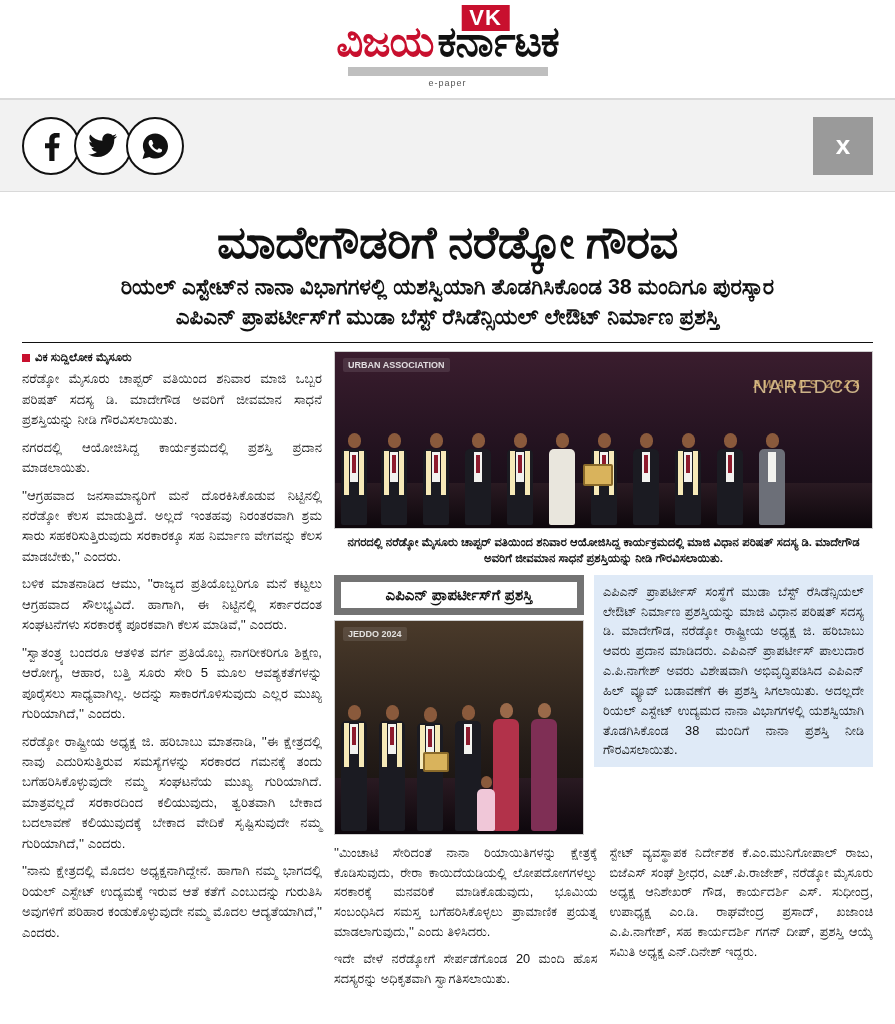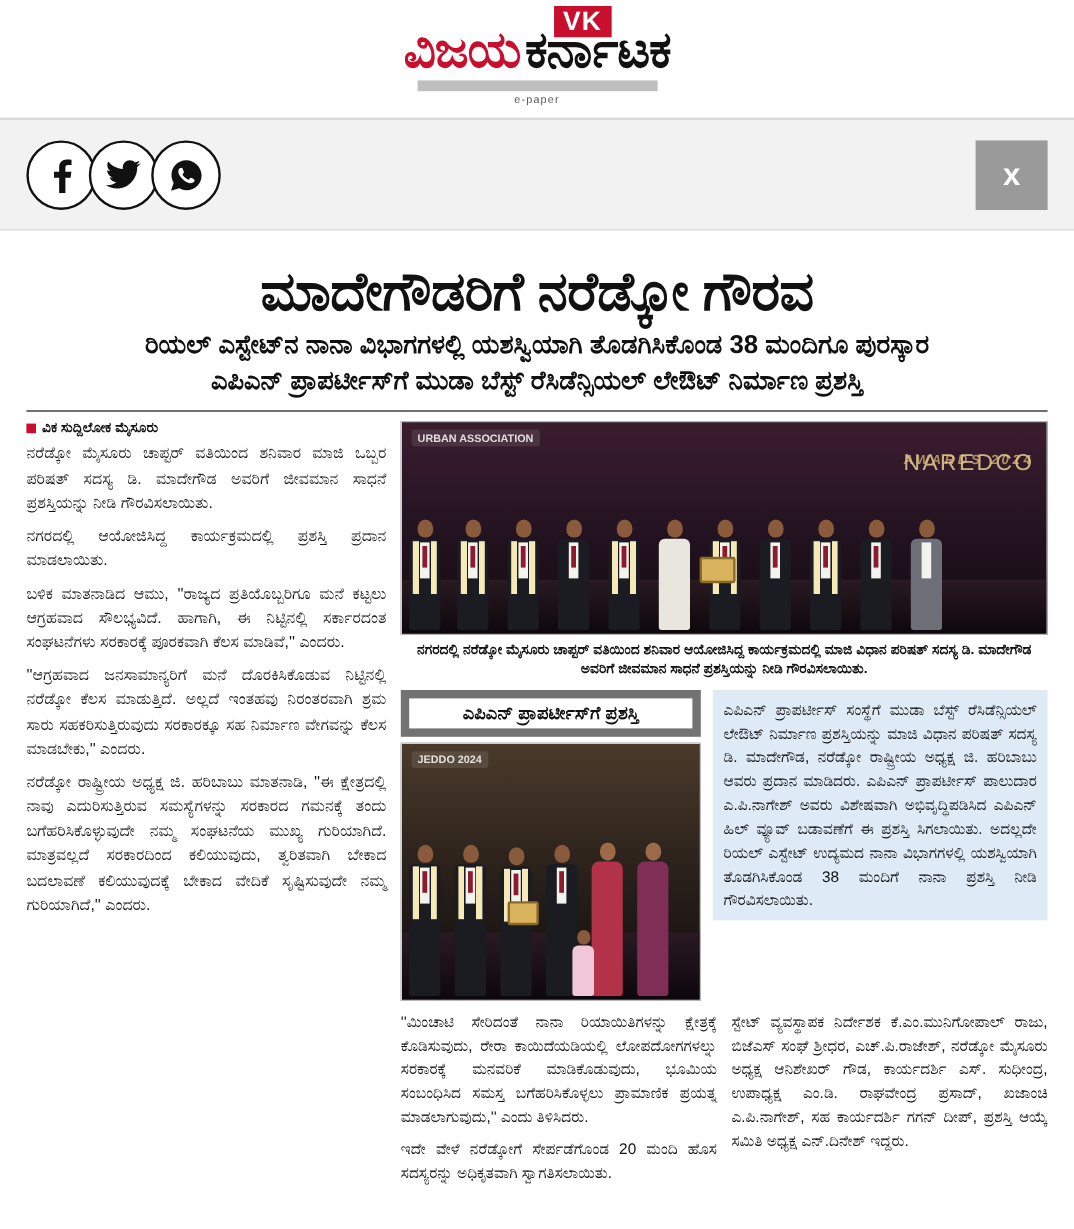--- a/index.html
+++ b/index.html
@@ -367,23 +367,25 @@
   <div class="cols">
 
     <div class="col-left">
       <div class="byline">
         <span class="sq"></span>
         <span>ವಿಕ ಸುದ್ದಿಲೋಕ ಮೈಸೂರು</span>
       </div>
       <div class="body-text">
         <p>ನರೆಡ್ಕೋ ಮೈಸೂರು ಚಾಪ್ಟರ್ ವತಿಯಿಂದ ಶನಿವಾರ ಮಾಜಿ ಒಬ್ಬರ ಪರಿಷತ್ ಸದಸ್ಯ ಡಿ. ಮಾದೇಗೌಡ ಅವರಿಗೆ ಜೀವಮಾನ ಸಾಧನೆ ಪ್ರಶಸ್ತಿಯನ್ನು ನೀಡಿ ಗೌರವಿಸಲಾಯಿತು.</p>
         <p>ನಗರದಲ್ಲಿ ಆಯೋಜಿಸಿದ್ದ ಕಾರ್ಯಕ್ರಮದಲ್ಲಿ ಪ್ರಶಸ್ತಿ ಪ್ರದಾನ ಮಾಡಲಾಯಿತು.</p>
+        <p>''ಆಗ್ರಹವಾದ ಜನಸಾಮಾನ್ಯರಿಗೆ ಮನೆ ದೊರಕಿಸಿಕೊಡುವ ನಿಟ್ಟಿನಲ್ಲಿ ನರೆಡ್ಕೋ ಕೆಲಸ ಮಾಡುತ್ತಿದೆ. ಅಲ್ಲದೆ ಇಂತಹವು ನಿರಂತರವಾಗಿ ಶ್ರಮ ಸಾರು ಸಹಕರಿಸುತ್ತಿರುವುದು ಸರಕಾರಕ್ಕೂ ಸಹ ನಿರ್ಮಾಣ ವೇಗವನ್ನು ಕೆಲಸ ಮಾಡಬೇಕು,'' ಎಂದರು.</p>
         <p>ಬಳಿಕ ಮಾತನಾಡಿದ ಆಮು, ''ರಾಜ್ಯದ ಪ್ರತಿಯೊಬ್ಬರಿಗೂ ಮನೆ ಕಟ್ಟಲು ಆಗ್ರಹವಾದ ಸೌಲಭ್ಯವಿದೆ. ಹಾಗಾಗಿ, ಈ ನಿಟ್ಟಿನಲ್ಲಿ ಸರ್ಕಾರದಂತ ಸಂಘಟನೆಗಳು ಸರಕಾರಕ್ಕೆ ಪೂರಕವಾಗಿ ಕೆಲಸ ಮಾಡಿವೆ,'' ಎಂದರು.</p>
-        <p>''ಆಗ್ರಹವಾದ ಜನಸಾಮಾನ್ಯರಿಗೆ ಮನೆ ದೊರಕಿಸಿಕೊಡುವ ನಿಟ್ಟಿನಲ್ಲಿ ನರೆಡ್ಕೋ ಕೆಲಸ ಮಾಡುತ್ತಿದೆ. ಅಲ್ಲದೆ ಇಂತಹವು ನಿರಂತರವಾಗಿ ಶ್ರಮ ಸಾರು ಸಹಕರಿಸುತ್ತಿರುವುದು ಸರಕಾರಕ್ಕೂ ಸಹ ನಿರ್ಮಾಣ ವೇಗವನ್ನು ಕೆಲಸ ಮಾಡಬೇಕು,'' ಎಂದರು.</p>
+        <p>''ಸ್ವಾತಂತ್ರ್ಯ ಬಂದರೂ ಆತಳಿತ ವರ್ಗ ಪ್ರತಿಯೊಬ್ಬ ನಾಗರೀಕರಿಗೂ ಶಿಕ್ಷಣ, ಆರೋಗ್ಯ, ಆಹಾರ, ಬತ್ತಿ ಸೂರು ಸೇರಿ 5 ಮೂಲ ಆವಶ್ಯಕತೆಗಳನ್ನು ಪೂರೈಸಲು ಸಾಧ್ಯವಾಗಿಲ್ಲ. ಅದನ್ನು ಸಾಕಾರಗೊಳಿಸುವುದು ಎಲ್ಲರ ಮುಖ್ಯ ಗುರಿಯಾಗಿದೆ,'' ಎಂದರು.</p>
         <p>ನರೆಡ್ಕೋ ರಾಷ್ಟ್ರೀಯ ಅಧ್ಯಕ್ಷ ಜಿ. ಹರಿಬಾಬು ಮಾತನಾಡಿ, ''ಈ ಕ್ಷೇತ್ರದಲ್ಲಿ ನಾವು ಎದುರಿಸುತ್ತಿರುವ ಸಮಸ್ಯೆಗಳನ್ನು ಸರಕಾರದ ಗಮನಕ್ಕೆ ತಂದು ಬಗೆಹರಿಸಿಕೊಳ್ಳುವುದೇ ನಮ್ಮ ಸಂಘಟನೆಯ ಮುಖ್ಯ ಗುರಿಯಾಗಿದೆ. ಮಾತ್ರವಲ್ಲದೆ ಸರಕಾರದಿಂದ ಕಲಿಯುವುದು, ತ್ವರಿತವಾಗಿ ಬೇಕಾದ ಬದಲಾವಣೆ ಕಲಿಯುವುದಕ್ಕೆ ಬೇಕಾದ ವೇದಿಕೆ ಸೃಷ್ಟಿಸುವುದೇ ನಮ್ಮ ಗುರಿಯಾಗಿದೆ,'' ಎಂದರು.</p>
+        <p>''ನಾನು ಕ್ಷೇತ್ರದಲ್ಲಿ ಮೊದಲ ಅಧ್ಯಕ್ಷನಾಗಿದ್ದೇನೆ. ಹಾಗಾಗಿ ನಮ್ಮ ಭಾಗದಲ್ಲಿ ರಿಯಲ್ ಎಸ್ಟೇಟ್ ಉದ್ಯಮಕ್ಕೆ ಇರುವ ಆತೆ ಕತೆಗೆ ಎಂಬುದನ್ನು ಗುರುತಿಸಿ ಅವುಗಳಿಗೆ ಪರಿಹಾರ ಕಂಡುಕೊಳ್ಳುವುದೇ ನಮ್ಮ ಮೊದಲ ಆದ್ಯತೆಯಾಗಿದೆ,'' ಎಂದರು.</p>
       </div>
     </div>
 
     <div class="col-right">
 
       <div class="photo-main">
         <div class="stage"></div>
         <div class="stage-banner">URBAN ASSOCIATION</div>
         <div class="stage-title">NAREDCO</div>
         <div class="stage-sub">AWARDS 2024</div>

